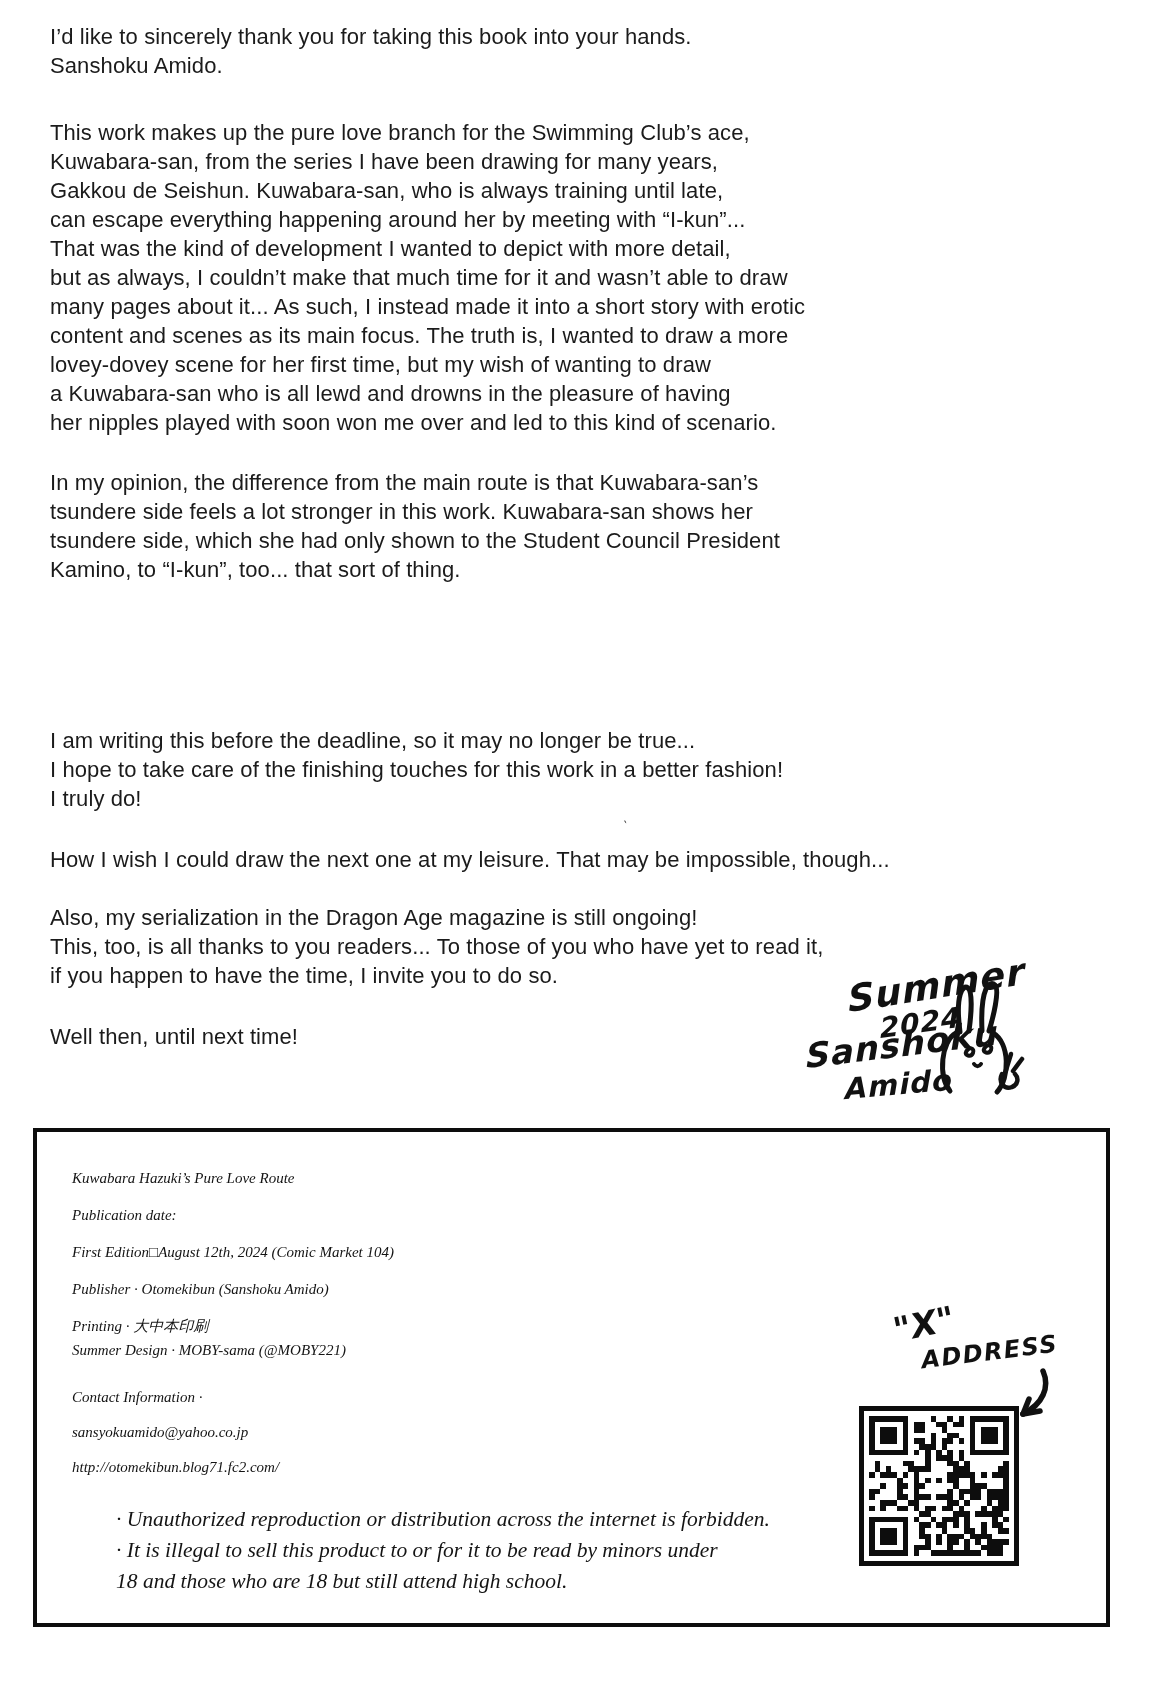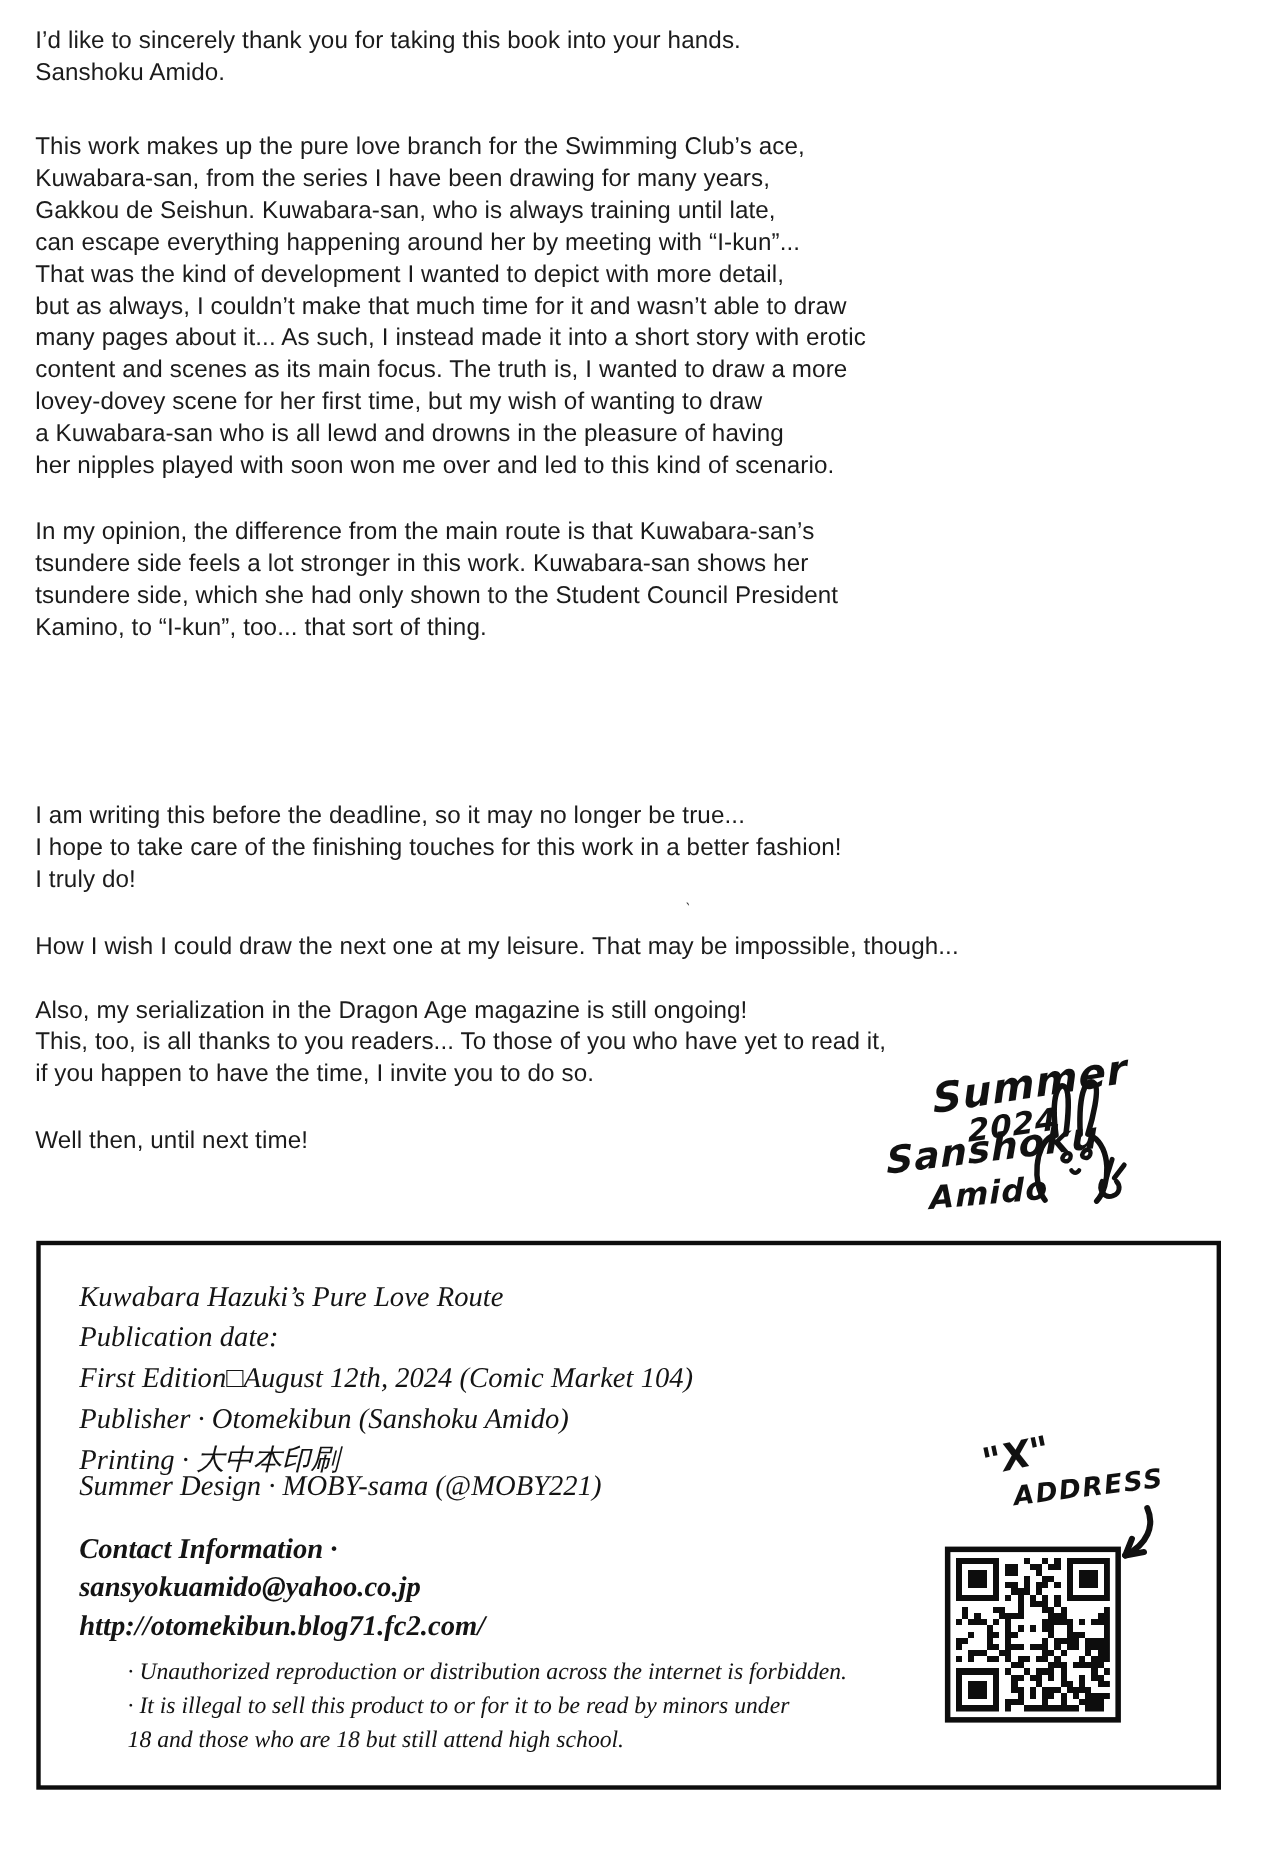--- a/index.html
+++ b/index.html
@@ -3,21 +3,21 @@
 <meta charset="utf-8">
 <style>
   html,body{margin:0;padding:0;background:#e8e8e8;}
   .page{
     position:relative;width:1150px;height:1682px;background:#ffffff;
     font-family:"Liberation Sans","DejaVu Sans",sans-serif;color:#161616;
     overflow:hidden;margin:0 auto;
   }
   
   .para{
-    position:absolute;left:32px;width:1040px;
+    position:absolute;left:50px;width:1040px;
     font-size:22px;line-height:29px;letter-spacing:0.1px;
     font-weight:500;color:#1b1b1b;white-space:nowrap;
   }
   
   .hand{
     position:absolute;
     font-family:"DejaVu Sans",sans-serif;
     font-weight:900;font-style:italic;color:#111;
     transform-origin:left center;white-space:nowrap;
     letter-spacing:1px;
@@ -29,25 +29,25 @@
   .rabbit{position:absolute;left:930px;top:978px;width:96px;height:126px;}
   .speck{position:absolute;left:622px;top:818px;font-size:14px;color:#333;transform:rotate(14deg);}
   
   .colophon{
     position:absolute;left:33px;top:1128px;width:1069px;height:491px;
     border:4px solid #0d0d0d;background:#fff;
   }
   .ser{
     position:absolute;left:35px;
     font-family:"Liberation Serif","DejaVu Serif",serif;
-    font-style:italic;font-size:26px;color:#141414;white-space:nowrap;
+    font-style:italic;font-size:15px;color:#141414;white-space:nowrap;
   }
   .g1{top:28px;line-height:37px;}
   .g2{top:200px;line-height:37px;}
-  .g3{top:258px;line-height:35px;font-weight:bold;}
+  .g3{top:248px;line-height:35px;}
   .g4{top:372px;line-height:31px;font-size:21.5px;margin-left:44px;}
   .xaddr-1{
     position:absolute;left:856px;top:172px;
     font-family:"DejaVu Sans",sans-serif;font-weight:900;font-style:italic;
     font-size:34px;color:#111;transform:rotate(-12deg);white-space:nowrap;
   }
   .xaddr-2{
     position:absolute;left:884px;top:206px;
     font-family:"DejaVu Sans",sans-serif;font-weight:900;font-style:italic;
     font-size:24px;letter-spacing:1.5px;color:#111;transform:rotate(-7deg);white-space:nowrap;

